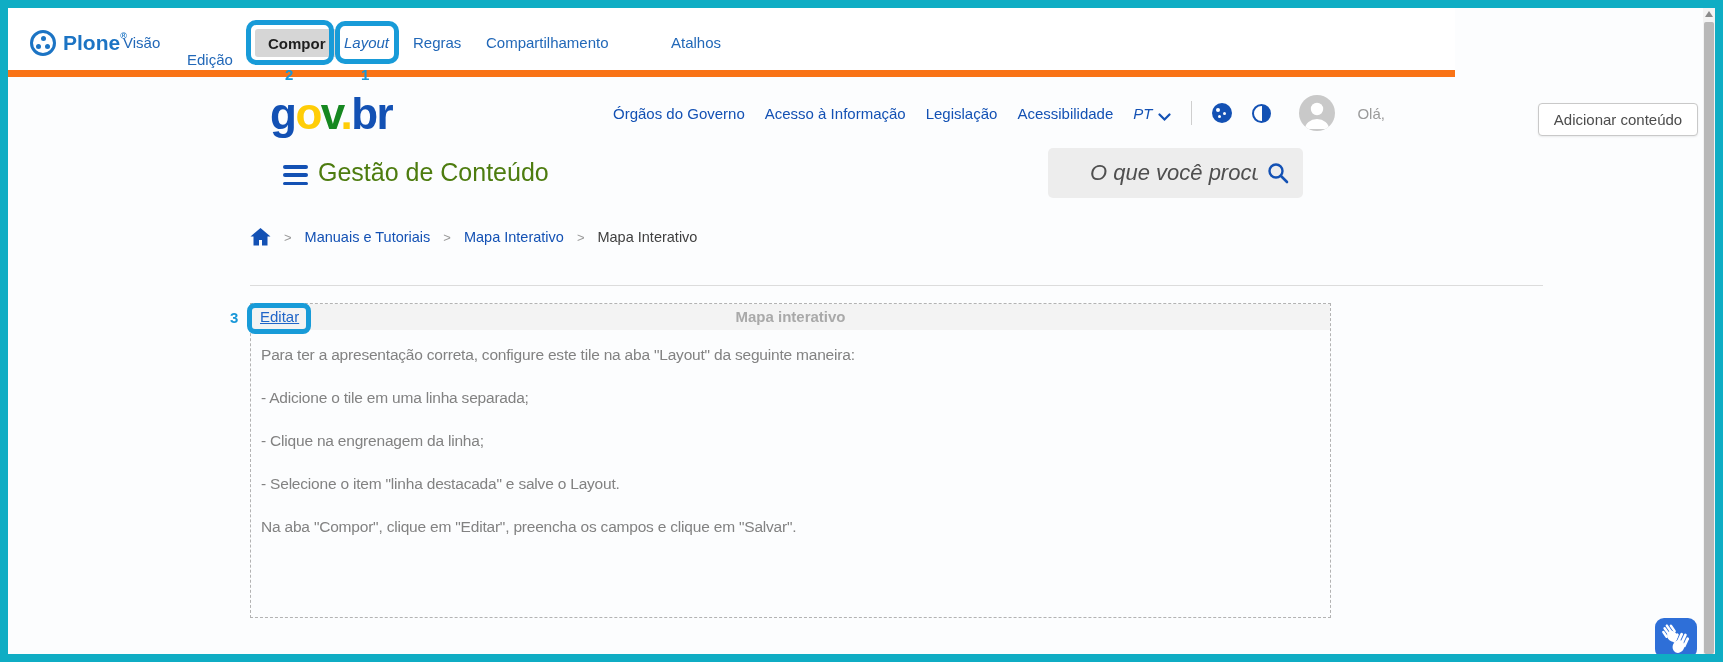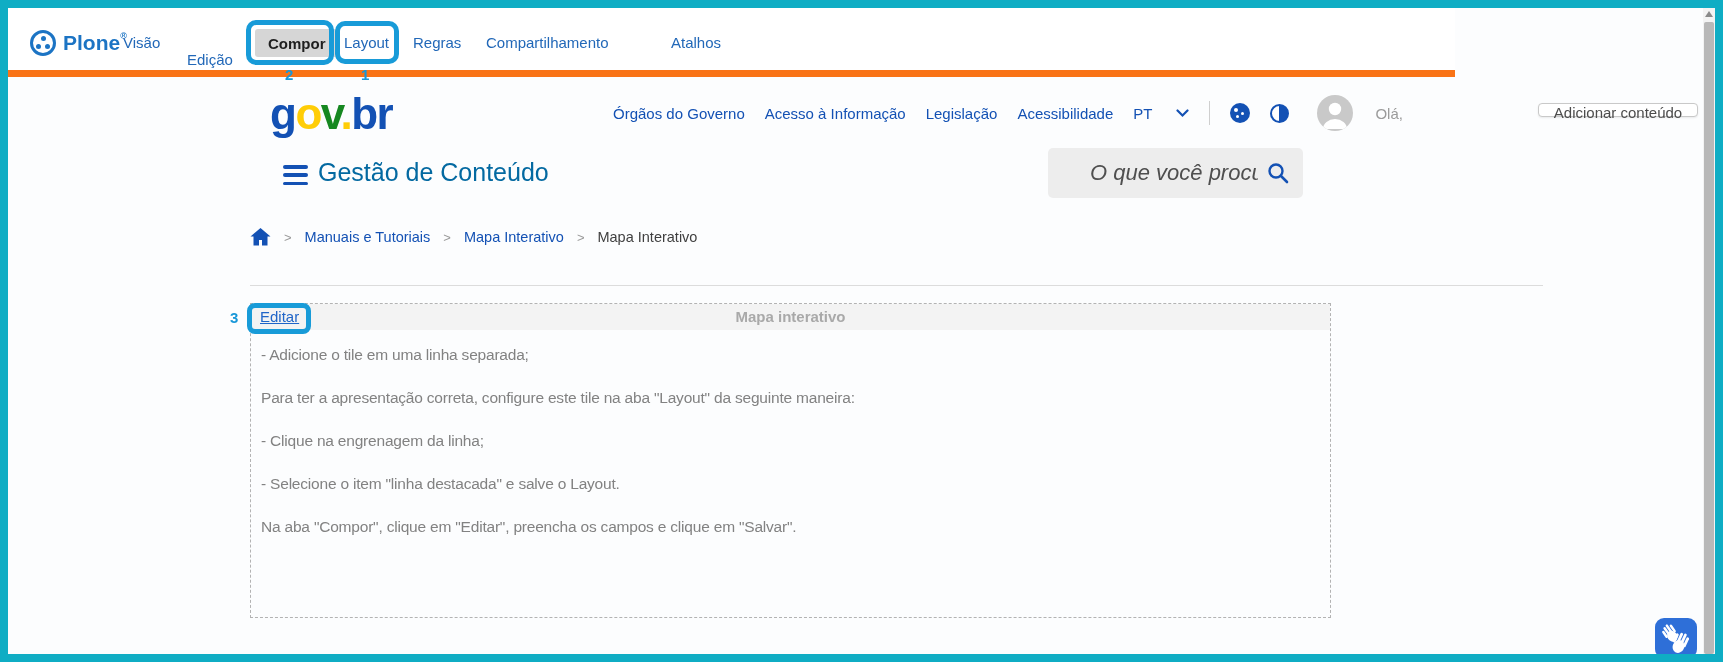--- a/index.html
+++ b/index.html
@@ -19,21 +19,21 @@
   .plone-icon i { position: absolute; width: 5px; height: 5px; background: #1C74C4; border-radius: 50%; }
   .plone-icon i:nth-child(1) { left: 8px; top: 3px; }
   .plone-icon i:nth-child(2) { left: 3px; top: 11px; }
   .plone-icon i:nth-child(3) { left: 12px; top: 11px; }
   .plone-text { font-size: 21px; font-weight: bold; color: #1C74C4; }
   .plone-reg { font-size: 9px; color: #1C74C4; vertical-align: top; }
 
   .tb-item { position: absolute; top: 0; height: 69px; display: flex; align-items: center;
              font-size: 15px; color: #2268B8; cursor: pointer; }
   .tb-visao { left: 115px; } .tb-edicao { left: 179px; margin-top: 17px; }
-  .tb-layout { left: 336px; } .tb-regras { left: 405px; }
+  .tb-layout { left: 336px; font-style: italic; } .tb-regras { left: 405px; }
   .tb-compart { left: 478px; } .tb-atalhos { left: 632px; margin-left: 31px; }
   .tb-compor-pill { position: absolute; left: 247px; top: 21px; height: 28px; padding: 0 13px;
                     background: #d6d6d6; border-radius: 3px; display: flex; align-items: center;
                     font-size: 15px; font-weight: bold; color: #1f1f1f; cursor: pointer; }
 
   
   .user-panel { position: absolute; left: 1447px; top: 0; width: 248px; height: 87px; background: #e8e8e8; }
   .user-label { position: absolute; left: 12px; top: 11px; font-size: 13px; color: #3A6FB7; }
   .user-redaction { position: absolute; left: 0; top: 34px; width: 248px; height: 21px; background: #fff; }
 
@@ -57,45 +57,45 @@
   .ann-num-editar { left: 222px; top: 301px; }
 
   
   .govbr-logo { position: absolute; left: 262px; top: 84px; font-size: 44px; font-weight: 800;
                 letter-spacing: -1.5px; line-height: 44px; cursor: pointer; }
   .lg-blue { color: #1351B4; } .lg-yellow { color: #FFCD07; } .lg-green { color: #168821; }
 
   .gov-nav { position: absolute; left: 605px; top: 86px; height: 38px; display: flex;
              align-items: center; gap: 20px; font-size: 15px; color: #1351B4; }
   .gov-nav .nav-link { cursor: pointer; white-space: nowrap; }
-  .lang { display: flex; align-items: center; gap: 24px; cursor: pointer; }
+  .lang { display: flex; align-items: flex-end; gap: 6px; cursor: pointer; font-style: italic; }
   .nav-divider { width: 1px; height: 24px; background: #cfcfcf; }
   .cookie-icon { width: 20px; height: 20px; border-radius: 50%; background: #1351B4;
                  position: relative; cursor: pointer; }
   .cookie-icon i { position: absolute; background: #fff; border-radius: 50%; }
   .cookie-icon i:nth-child(1) { width: 4px; height: 4px; left: 4px; top: 5px; }
   .cookie-icon i:nth-child(2) { width: 3px; height: 3px; left: 11px; top: 9px; }
   .cookie-icon i:nth-child(3) { width: 3px; height: 3px; left: 6px; top: 12px; }
   .contrast-icon { width: 19px; height: 19px; border-radius: 50%; border: 2px solid #1351B4;
                    background: linear-gradient(to right, #ffffff 0 50%, #1351B4 50% 100%);
                    cursor: pointer; }
   .avatar { width: 36px; height: 36px; border-radius: 50%; background: #c9c9c9; overflow: hidden;
             margin-left: 8px; cursor: pointer; flex-shrink: 0; }
   .greeting { color: #9b9b9b; margin-left: 2px; }
 
-  .add-content-btn { position: absolute; left: 1530px; top: 95px; width: 160px; height: 14px;
+  .add-content-btn { position: absolute; left: 1530px; top: 95px; width: 160px; height: 33px;
                      background: #fff; border: 1px solid #c9c9c9; border-radius: 4px;
                      font-size: 15px; color: #4c4c4c; font-family: "Liberation Sans", sans-serif;
                      box-shadow: 0 1px 2px rgba(0,0,0,0.08); cursor: pointer; }
 
   
   .hamburger { position: absolute; left: 275px; top: 157px; width: 25px; height: 20px;
                display: flex; flex-direction: column; justify-content: space-between; cursor: pointer; }
   .hamburger i { height: 3.5px; background: #1351B4; border-radius: 2px; }
-  .page-title { position: absolute; left: 310px; top: 150px; font-size: 25px; color: #0369a1; }
+  .page-title { position: absolute; left: 310px; top: 150px; font-size: 25px; color: #4d7c0f; }
 
   .search-box { position: absolute; left: 1040px; top: 140px; width: 255px; height: 50px;
                 background: #ededed; border-radius: 5px; }
   .search-input { position: absolute; left: 0; top: 0; width: 210px; height: 50px;
                   border: none; outline: none; background: transparent; padding-left: 42px;
                   font-size: 22px; font-style: italic; color: #4f4f4f;
                   font-family: Liberation Sans, sans-serif; }
   .search-input::placeholder { color: #4f4f4f; opacity: 1; font-style: italic; }
   .search-icon { position: absolute; right: 13px; top: 13px; width: 24px; height: 24px; cursor: pointer; }
 
@@ -215,22 +215,22 @@
     </div>
 
     <div class="divider"></div>
 
     <div class="tile">
       <div class="tile-header">
         <a class="edit-link">Editar</a>
         <div class="tile-title">Mapa interativo</div>
       </div>
       <div class="tile-body">
+        <p>Para ter a apresentação correta, configure este tile na aba "Layout" da seguinte maneira:</p>
         <p>- Adicione o tile em uma linha separada;</p>
-        <p>Para ter a apresentação correta, configure este tile na aba "Layout" da seguinte maneira:</p>
         <p>- Clique na engrenagem da linha;</p>
         <p>- Selecione o item "linha destacada" e salve o Layout.</p>
         <p>Na aba "Compor", clique em "Editar", preencha os campos e clique em "Salvar".</p>
       </div>
     </div>
 
     <div class="ann-box ann-box-compor"></div>
     <span class="ann-num ann-num-compor">2</span>
     <div class="ann-box ann-box-layout"></div>
     <span class="ann-num ann-num-layout">1</span>

